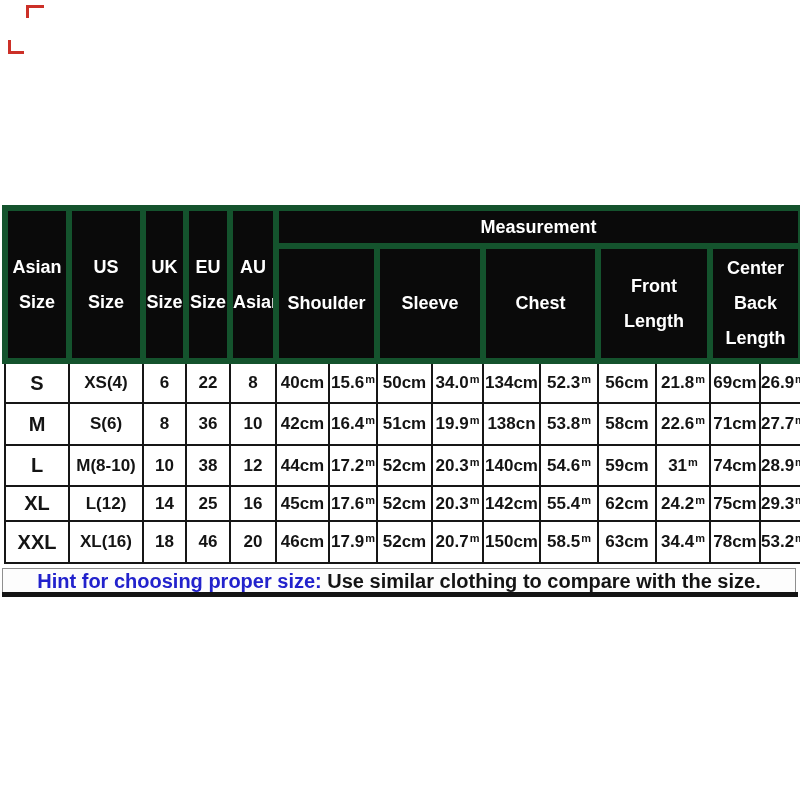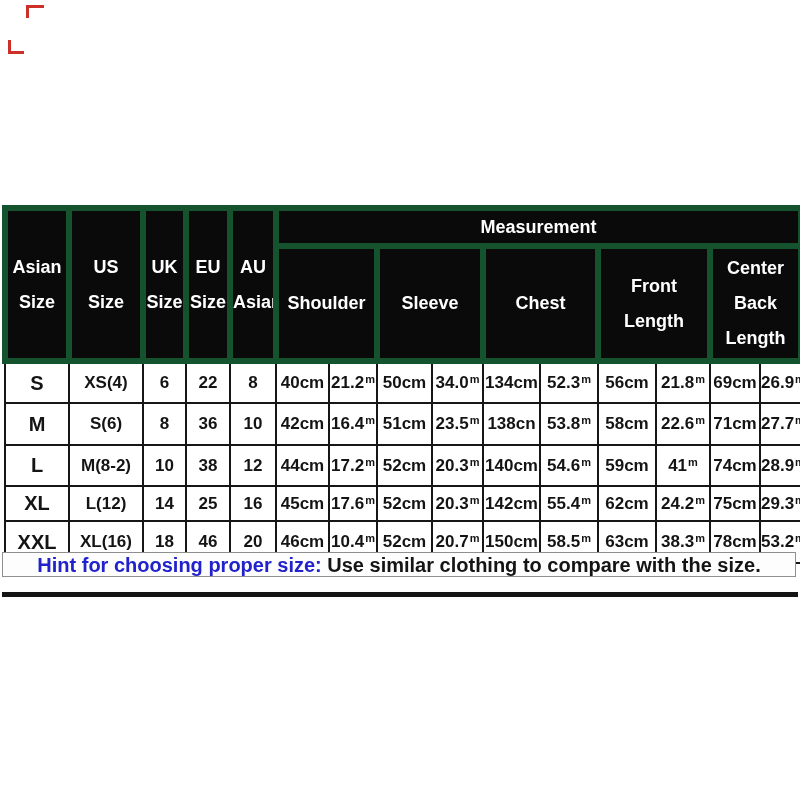--- a/index.html
+++ b/index.html
@@ -31,21 +31,21 @@
   .size-chart th.hdr-meas { line-height:normal; font-size:18px; }
   
   .size-chart td.data {
     border:2px solid #161616; color:#141414;
     font-size:17px; background:#ffffff;
   }
   .size-chart td.size-col { font-size:20px; }
   .sup { font-size:11px; font-weight:bold; position:relative; top:-5px; margin-left:1px; }
 
   .hint-row {
-    position:absolute; left:2px; top:552px; width:792px; height:23px;
+    position:absolute; left:2px; top:568px; width:792px; height:23px;
     background:#fdfdfd; border:1px solid #8f8f8f;
     text-align:center; font-size:20px; font-weight:bold; line-height:24px;
     color:#141414; white-space:nowrap; overflow:hidden;
   }
   .hint-label { color:#2222cc; }
   .bottom-bar {
     position:absolute; left:2px; top:592px; width:796px; height:5px;
     background:#141414;
   }
 </style>
@@ -99,63 +99,63 @@
 Length</th>
     </tr>
 
     <tr style="height:42px">
       <td class="data size-col">S</td>
       <td class="data">XS(4)</td>
       <td class="data">6</td>
       <td class="data">22</td>
       <td class="data">8</td>
       <td class="data">40cm</td>
-      <td class="data"><span>21.2</span><span class="sup">m</span></td>
+      <td class="data"><span>15.6</span><span class="sup">m</span></td>
       <td class="data">50cm</td>
       <td class="data"><span>34.0</span><span class="sup">m</span></td>
       <td class="data">134cm</td>
       <td class="data"><span>52.3</span><span class="sup">m</span></td>
       <td class="data">56cm</td>
       <td class="data"><span>21.8</span><span class="sup">m</span></td>
       <td class="data">69cm</td>
       <td class="data"><span>26.9</span><span class="sup">m</span></td>
     </tr>
 
     <tr style="height:42px">
       <td class="data size-col">M</td>
       <td class="data">S(6)</td>
       <td class="data">8</td>
       <td class="data">36</td>
       <td class="data">10</td>
       <td class="data">42cm</td>
       <td class="data"><span>16.4</span><span class="sup">m</span></td>
       <td class="data">51cm</td>
-      <td class="data"><span>23.5</span><span class="sup">m</span></td>
+      <td class="data"><span>19.9</span><span class="sup">m</span></td>
       <td class="data">138cn</td>
       <td class="data"><span>53.8</span><span class="sup">m</span></td>
       <td class="data">58cm</td>
       <td class="data"><span>22.6</span><span class="sup">m</span></td>
       <td class="data">71cm</td>
       <td class="data"><span>27.7</span><span class="sup">m</span></td>
     </tr>
 
     <tr style="height:41px">
       <td class="data size-col">L</td>
-      <td class="data">M(8-2)</td>
+      <td class="data">M(8-10)</td>
       <td class="data">10</td>
       <td class="data">38</td>
       <td class="data">12</td>
       <td class="data">44cm</td>
       <td class="data"><span>17.2</span><span class="sup">m</span></td>
       <td class="data">52cm</td>
       <td class="data"><span>20.3</span><span class="sup">m</span></td>
       <td class="data">140cm</td>
       <td class="data"><span>54.6</span><span class="sup">m</span></td>
       <td class="data">59cm</td>
-      <td class="data"><span>41</span><span class="sup">m</span></td>
+      <td class="data"><span>31</span><span class="sup">m</span></td>
       <td class="data">74cm</td>
       <td class="data"><span>28.9</span><span class="sup">m</span></td>
     </tr>
 
     <tr style="height:35px">
       <td class="data size-col">XL</td>
       <td class="data">L(12)</td>
       <td class="data">14</td>
       <td class="data">25</td>
       <td class="data">16</td>
@@ -171,27 +171,27 @@
       <td class="data"><span>29.3</span><span class="sup">m</span></td>
     </tr>
 
     <tr style="height:42px">
       <td class="data size-col">XXL</td>
       <td class="data">XL(16)</td>
       <td class="data">18</td>
       <td class="data">46</td>
       <td class="data">20</td>
       <td class="data">46cm</td>
-      <td class="data"><span>10.4</span><span class="sup">m</span></td>
+      <td class="data"><span>17.9</span><span class="sup">m</span></td>
       <td class="data">52cm</td>
       <td class="data"><span>20.7</span><span class="sup">m</span></td>
       <td class="data">150cm</td>
       <td class="data"><span>58.5</span><span class="sup">m</span></td>
       <td class="data">63cm</td>
-      <td class="data"><span>38.3</span><span class="sup">m</span></td>
+      <td class="data"><span>34.4</span><span class="sup">m</span></td>
       <td class="data">78cm</td>
       <td class="data"><span>53.2</span><span class="sup">m</span></td>
     </tr>
   </tbody>
     </table>
 </div>
 
 <div class="hint-row">
   <span class="hint-label">Hint for choosing proper size:</span><span> Use similar clothing to compare with the size.</span>
 </div>

